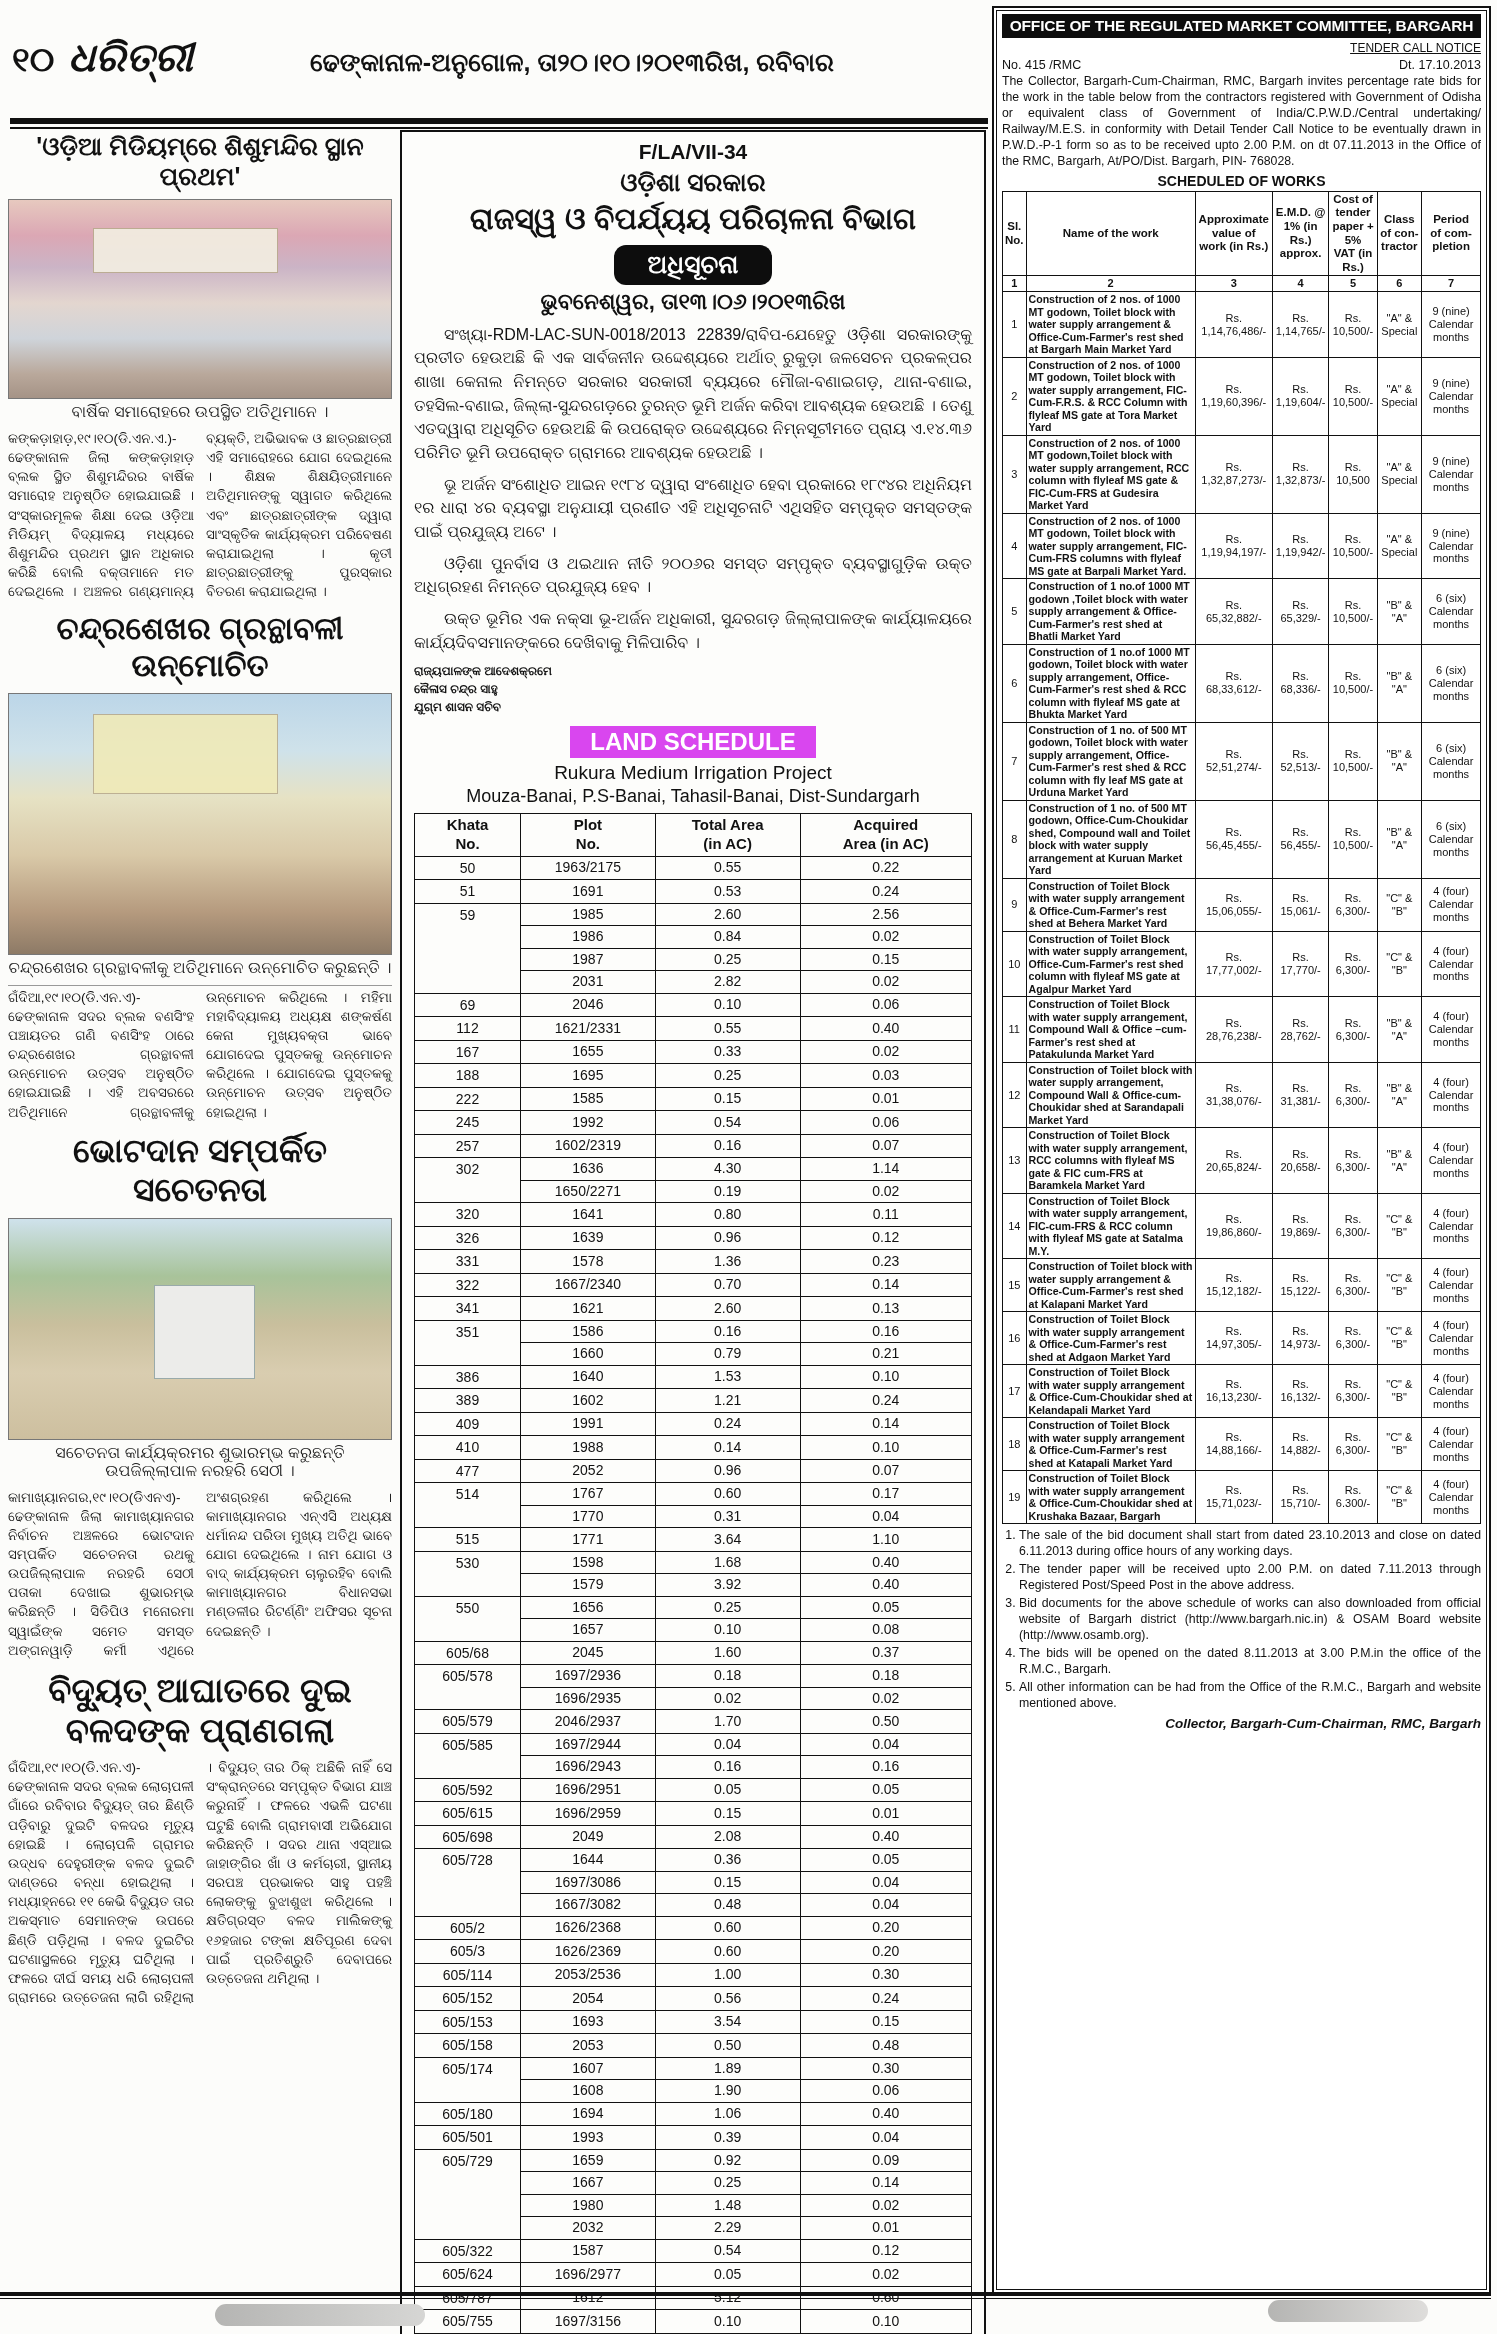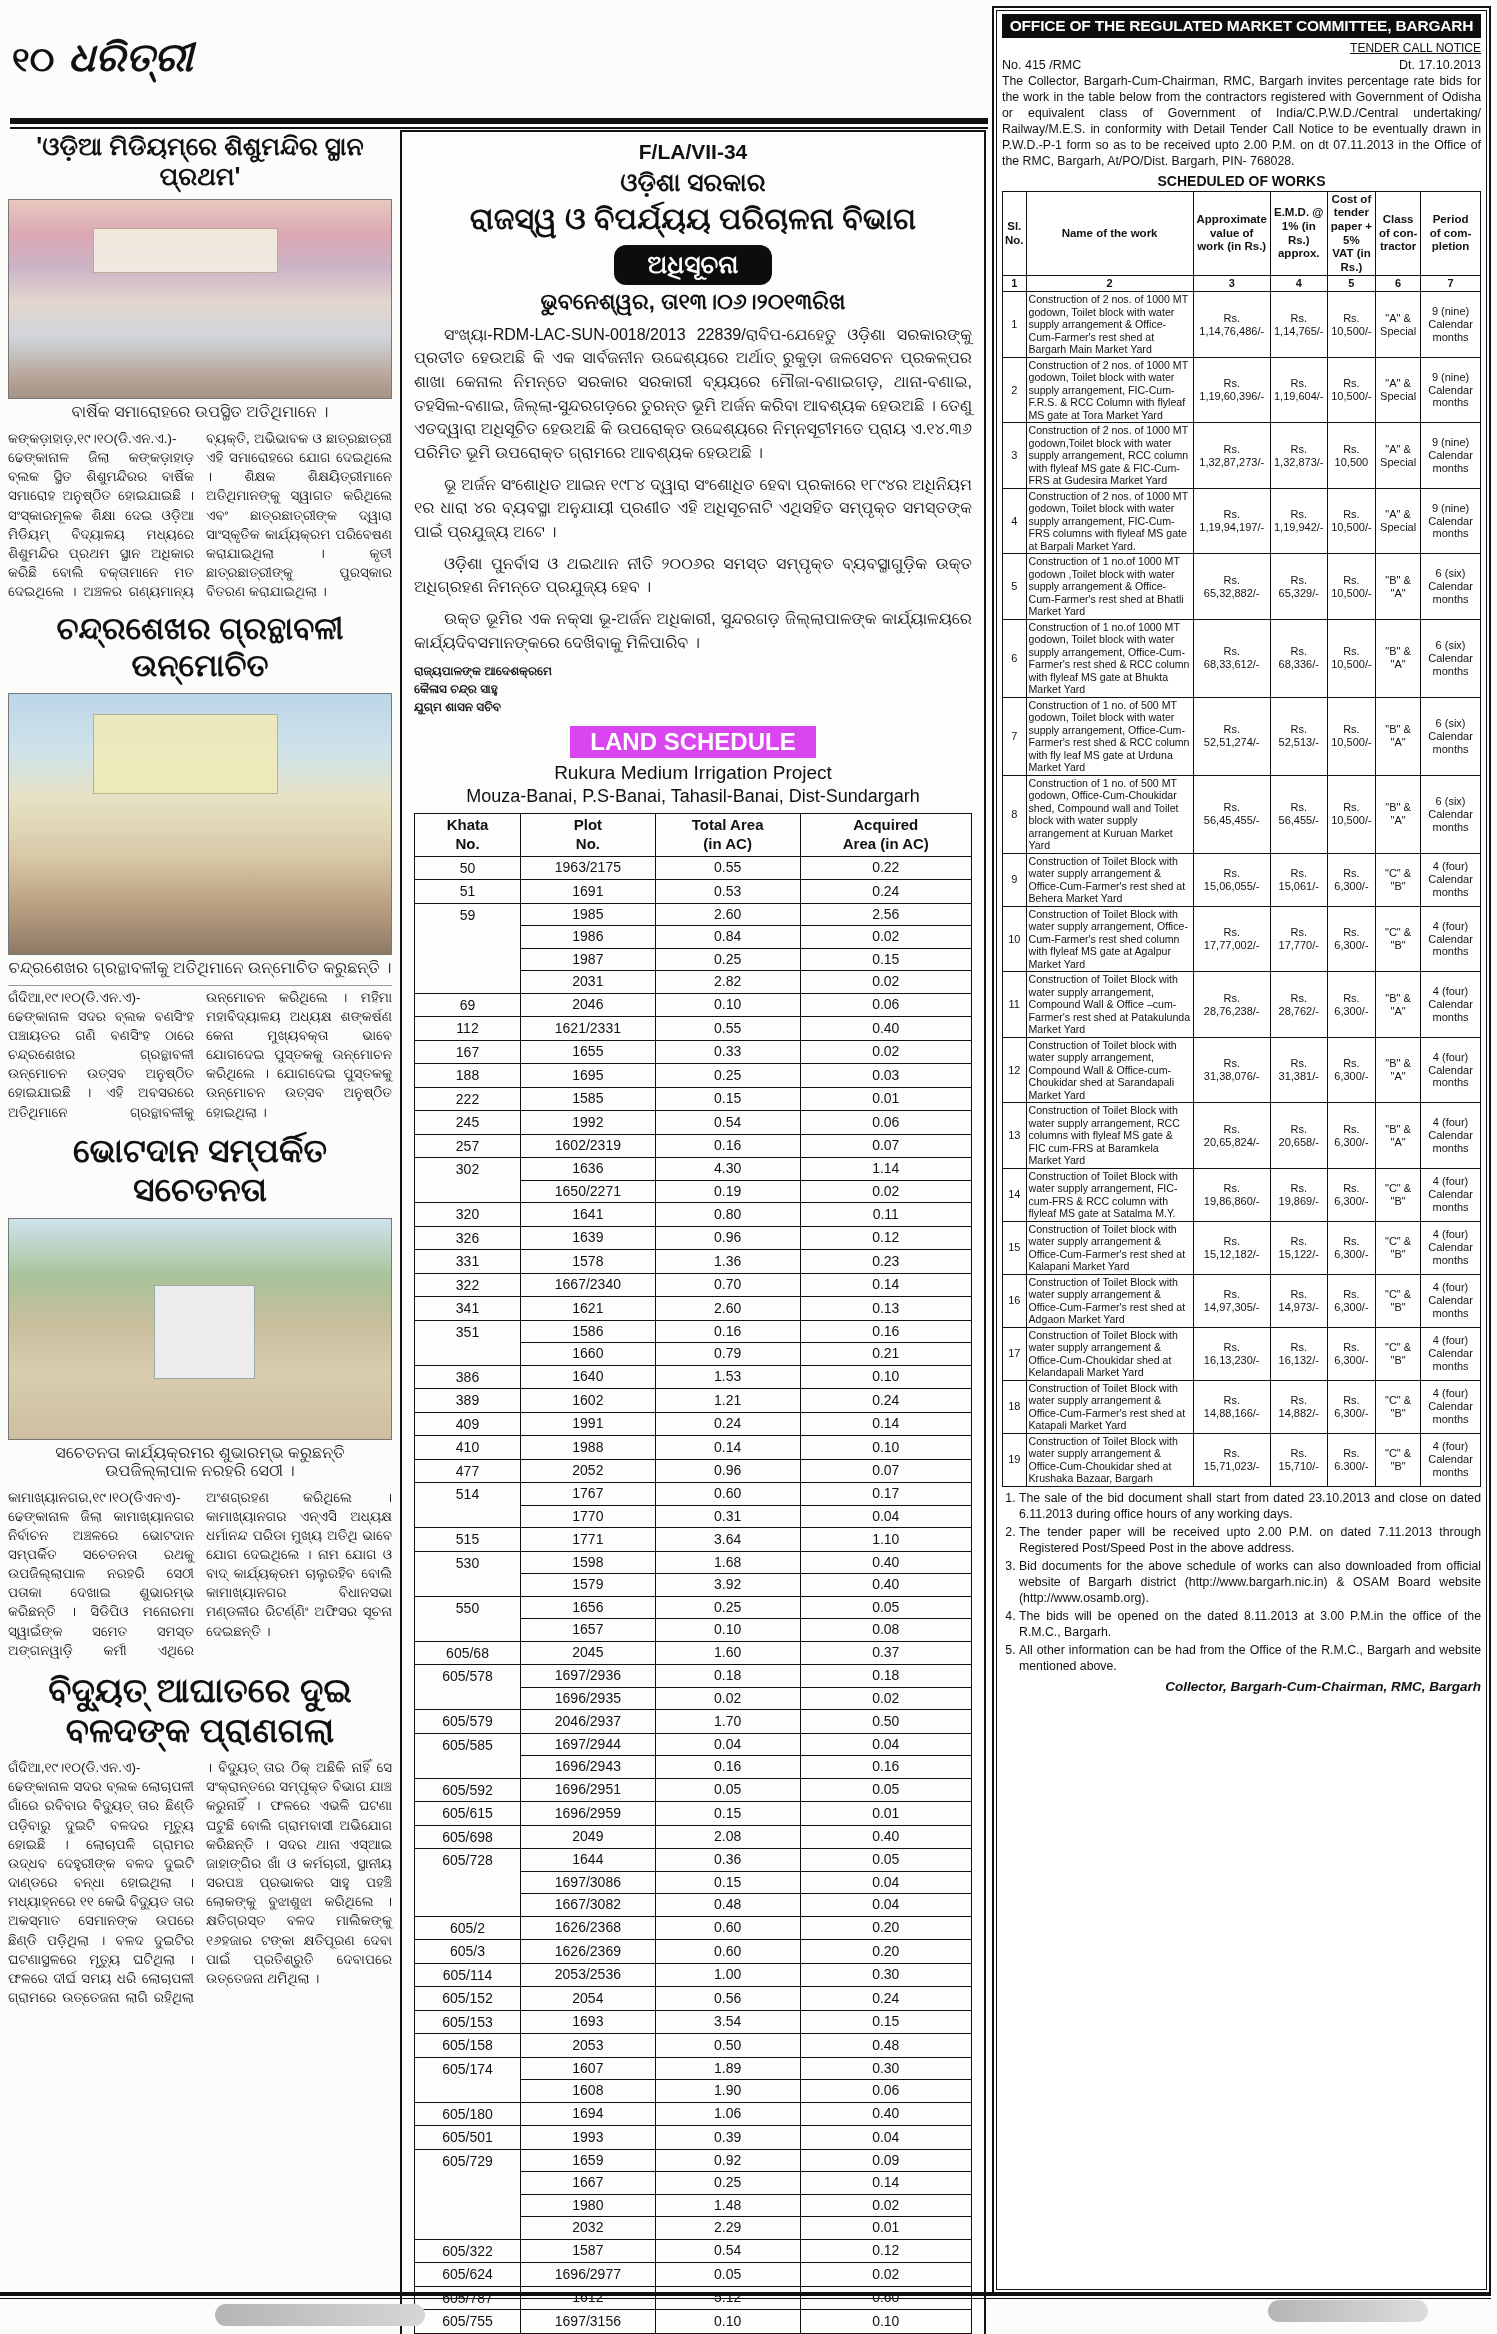--- a/index.html
+++ b/index.html
@@ -62,40 +62,41 @@
   .right-inner{border:1px solid #111;height:100%;box-sizing:border-box;padding:3px 5px;overflow:hidden;}
   .office-bar{background:#0d0d0d;color:#fff;font-weight:bold;text-align:center;font-size:15.5px;
               padding:3px 4px;letter-spacing:-0.2px;}
   .tcn{text-align:right;font-weight:normal;font-size:12px;text-decoration:underline;margin:3px 0;}
   .no-date{display:flex;justify-content:space-between;font-size:12.5px;margin:1px 0 2px;}
   .tender-body{font-size:12.3px;line-height:1.3;text-align:justify;margin:0 0 3px;}
   .sched-title{text-align:center;font-weight:bold;font-size:14px;margin:1px 0 2px;}
   .tender-table th,.tender-table td{border:1px solid #111;font-size:11px;padding:1px 2px;
       text-align:center;vertical-align:middle;line-height:1.18;}
   .tender-table th{font-weight:bold;white-space:pre-line;font-size:11.5px;}
-  .tender-table td.wname{text-align:left;font-size:10.6px;}
+  .tender-table td.wname{text-align:left;font-size:10.6px;font-weight:bold;}
   .tender-table tr.numrow td{font-weight:bold;}
   .notes{margin:4px 0 0;padding-left:17px;font-size:12.3px;line-height:1.3;text-align:justify;}
   .notes li{margin-bottom:2px;}
   .tender-sig{text-align:right;font-weight:bold;font-style:italic;font-size:13.5px;margin-top:4px;}
   
   .bottom-rule{position:absolute;left:0;top:2292px;width:1491px;border-top:4px solid #111;}
   .bottom-rule:after{content:"";display:block;margin-top:2px;border-top:1px solid #111;}
   .scan-pill{position:absolute;height:22px;border-radius:11px;background:#c4c4c2;}
   .scan-pill.a{left:215px;top:2304px;width:210px;background:linear-gradient(90deg,#b5b5b3,#d6d6d4);}
   .scan-pill.b{left:1268px;top:2300px;width:160px;background:linear-gradient(90deg,#b5b5b3,#dedddb);}
 </style>
 </head>
 <body>
 
 <div class="page">
 
   <div class="ph">
     <span class="ph-num">୧୦</span>
     <span class="ph-mast">ଧରିତ୍ରୀ</span>
+    <span class="ph-date">ଢେଙ୍କାନାଳ-ଅନୁଗୋଳ, ତା୨୦।୧୦।୨୦୧୩ରିଖ, ରବିବାର</span>
     <div class="ph-rule"></div>
   </div>
 
   <div class="leftcol">
 
     <div>
       <div class="headline h1a">'ଓଡ଼ିଆ ମିଡିୟମ୍‌ରେ ଶିଶୁମନ୍ଦିର ସ୍ଥାନ ପ୍ରଥମ'</div>
       <div class="photo photo1">
         <div class="ph-banner"></div>
       </div>

